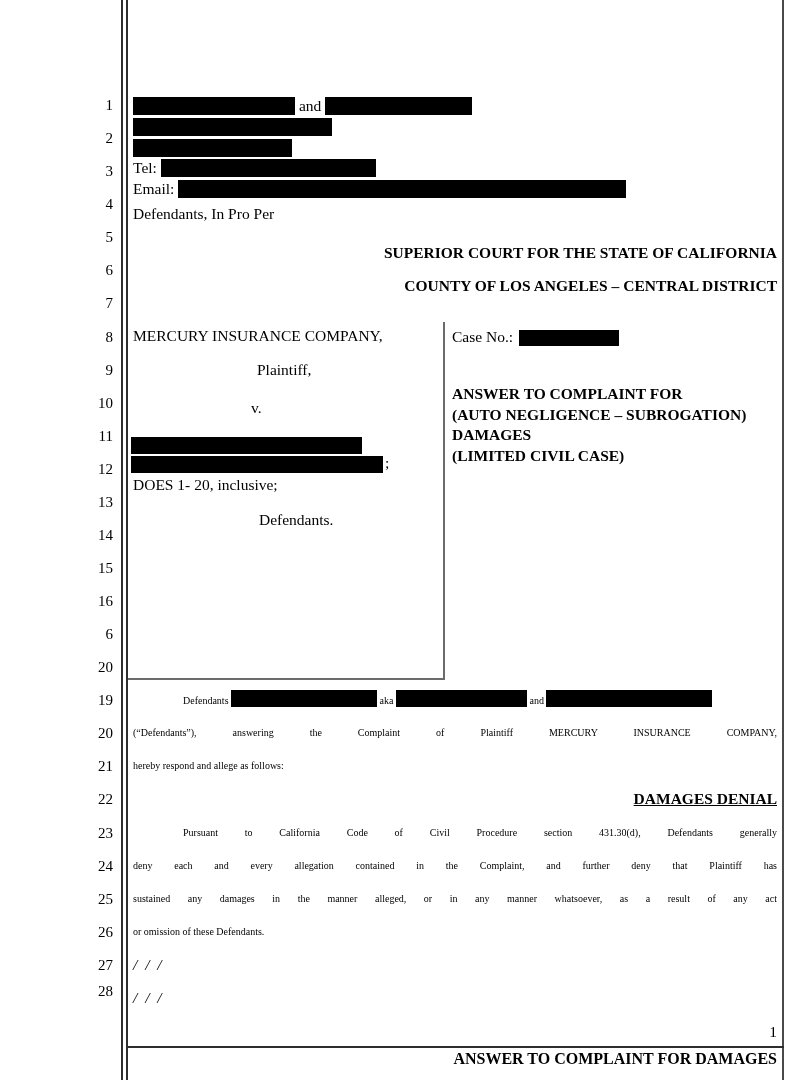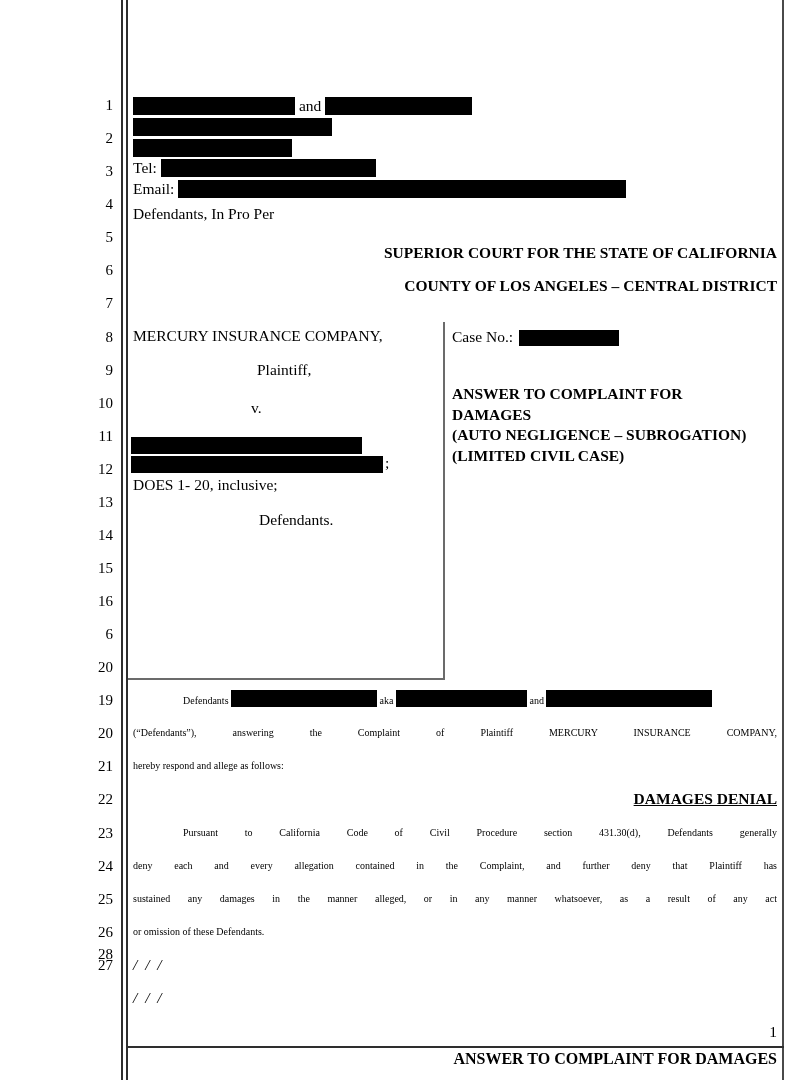--- a/index.html
+++ b/index.html
@@ -73,21 +73,21 @@
   <div class="ln" style="top:657px">20</div>
   <div class="ln" style="top:690px">19</div>
   <div class="ln" style="top:723px">20</div>
   <div class="ln" style="top:756px">21</div>
   <div class="ln" style="top:789px">22</div>
   <div class="ln" style="top:823px">23</div>
   <div class="ln" style="top:856px">24</div>
   <div class="ln" style="top:889px">25</div>
   <div class="ln" style="top:922px">26</div>
   <div class="ln" style="top:955px">27</div>
-  <div class="ln" style="top:944px">28</div>
+  <div class="ln" style="top:981px">28</div>
 
   <div class="addr">
     <div class="row"><span class="bar tall" style="width:162px"></span> <span>and</span> <span class="bar tall" style="width:147px"></span></div>
     <div class="row"><span class="bar tall" style="width:199px"></span></div>
     <div class="row"><span class="bar tall" style="width:159px"></span></div>
     <div class="row"><span>Tel:</span> <span class="bar tall" style="width:215px"></span></div>
     <div class="row"><span>Email:</span> <span class="bar tall" style="width:448px"></span></div>
     <div class="row last">Defendants, In Pro Per</div>
   </div>
 
@@ -103,22 +103,22 @@
   <span class="bar abs" style="left:131px; top:437px; width:231px"></span>
   <span class="bar abs" style="left:131px; top:456px; width:252px"></span>
   <div class="t" style="left:385px; top:453px">;</div>
   <div class="t" style="left:133px; top:475px">DOES 1- 20, inclusive;</div>
   <div class="t" style="left:259px; top:510px">Defendants.</div>
 
   <div class="t" style="left:452px; top:327px">Case No.:</div>
   <span class="bar abs" style="left:519px; top:330px; width:100px; height:16px"></span>
   <div class="cap-title">
     <div>ANSWER TO COMPLAINT FOR</div>
+    <div>(AUTO NEGLIGENCE – SUBROGATION)</div>
     <div>DAMAGES</div>
-    <div>(AUTO NEGLIGENCE – SUBROGATION)</div>
     <div>(LIMITED CIVIL CASE)</div>
   </div>
 
   <div class="jline natural" style="top:690px"><span style="display:inline-block;width:50px"></span><span>Defendants</span> <span class="bar" style="width:146px"></span> <span>aka</span> <span class="bar" style="width:131px"></span> <span>and</span> <span class="bar" style="width:166px"></span></div>
   <div class="jline" style="top:723px">(“Defendants”), answering the Complaint of Plaintiff MERCURY INSURANCE COMPANY,</div>
   <div class="jline natural" style="top:756px">hereby respond and allege as follows:</div>
 
   <div class="t b center-band" style="top:789px"><span class="heading-underline">DAMAGES DENIAL</span></div>
 
   <div class="jline indent" style="top:823px">Pursuant to California Code of Civil Procedure section 431.30(d), Defendants generally</div>

